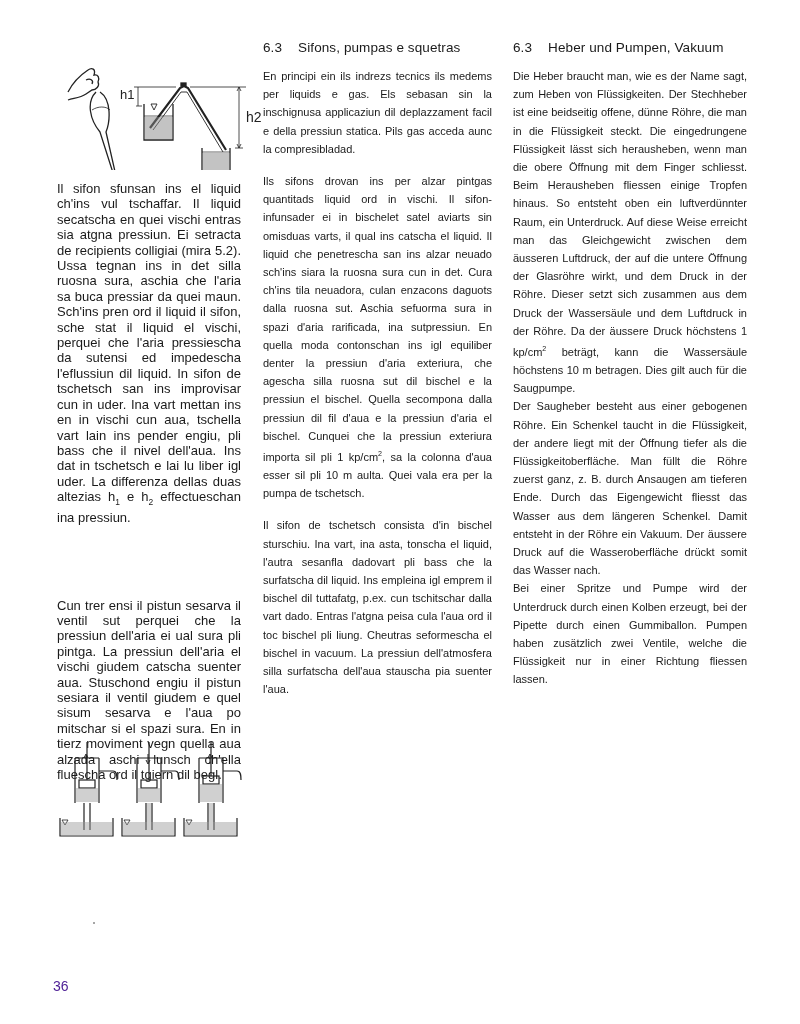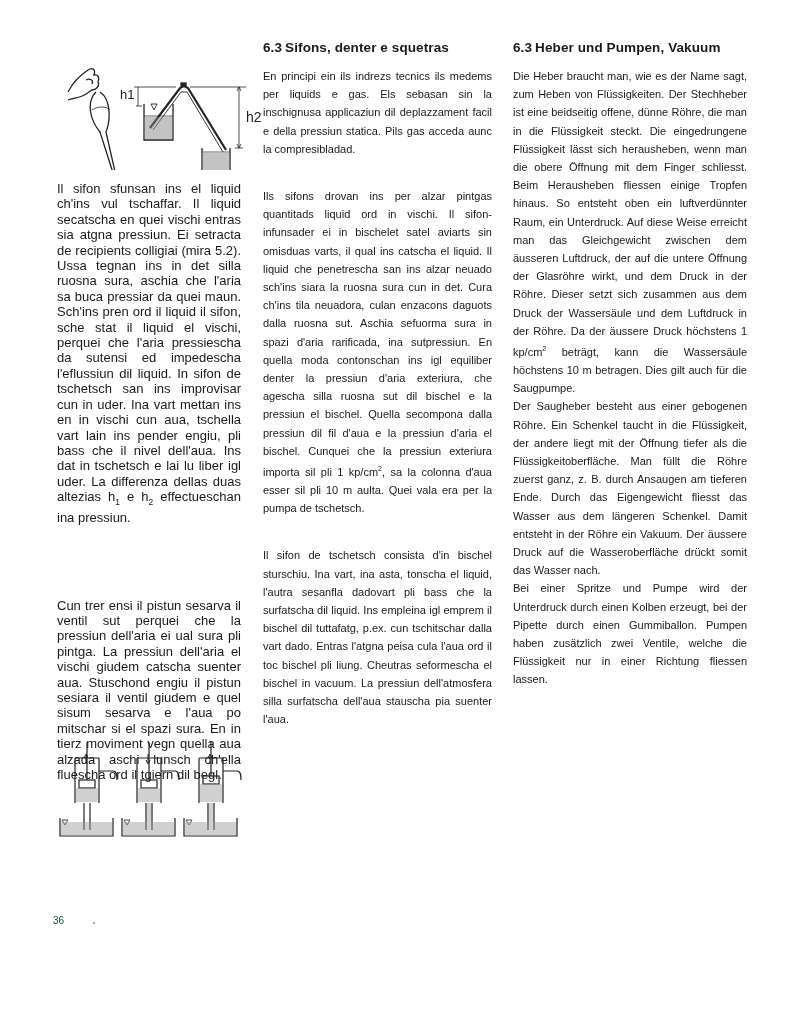--- a/index.html
+++ b/index.html
@@ -7,41 +7,41 @@
       width: 800px; height: 1024px; position: relative; overflow: hidden;
       font-family: "Liberation Sans", "DejaVu Sans", sans-serif;
       color: #1a1a1a;
     }
     .col { position: absolute; }
     .col-left { left: 57px; top: 181px; width: 184px; }
     .col-mid { left: 263px; top: 40px; width: 229px; }
     .col-right { left: 513px; top: 40px; width: 234px; }
 
     .heading {
-      font-weight: bold; font-size: 13.5px; margin: 0 0 12px 0;
-      display: flex; gap: 3px; letter-spacing: 0.1px;
+      font-weight: normal; font-size: 13.5px; margin: 0 0 12px 0;
+      display: flex; gap: 16px; letter-spacing: 0.1px;
     }
     .p-small {
       font-size: 13px; line-height: 15.4px; margin: 0;
       text-align: justify; hyphens: none;
     }
     .p-big {
       font-size: 11px; line-height: 18.2px; margin: 0;
       text-align: justify; hyphens: none;
     }
-    .gap-xl { margin-top: 29px; }
+    .gap-xl { margin-top: 14px; }
     sub, sup { font-size: 0.65em; }
 
     .fig { position: absolute; }
     .fig-siphon { left: 56px; top: 40px; width: 210px; height: 130px; }
     .fig-pumps { left: 55px; top: 738px; width: 190px; height: 100px; }
 
     .page-number {
-      position: absolute; left: 53px; top: 915px;
-      font-size: 10px; color: #14532d;
+      position: absolute; left: 53px; top: 978px;
+      font-size: 14px; color: #4c1d95;
     }
     .speck { position: absolute; left: 93px; top: 922px; width: 2px; height: 2px; background: #888; border-radius: 1px; }
   </style>
 </head>
 <body>
 
 <div class="fig fig-siphon">
   <svg width="210" height="130" viewBox="0 0 210 130">
     <g fill="none" stroke="#222" stroke-width="1.3">
 
@@ -131,21 +131,21 @@
       <rect x="145" y="46" width="22" height="18"></rect>
       <rect x="154" y="65" width="4" height="27"></rect>
       <rect x="130" y="84" width="51" height="13"></rect>
     </g>
   </svg>
 </div>
 
 <div class="col col-mid">
   <div class="heading">
     <span>6.3</span>
-    <span>Sifons, denter e squetras</span>
+    <span>Sifons, pumpas e squetras</span>
   </div>
   <p class="p-big">En principi ein ils indrezs tecnics ils medems per liquids e gas. Els sebasan sin la inschignusa applicaziun dil deplazzament facil e della pressiun statica. Pils gas acceda aunc la compresibladad.</p>
   <p class="p-big gap-xl">
     <span>Ils sifons drovan ins per alzar pintgas quantitads liquid ord in vischi. Il sifon-infunsader ei in bischelet satel aviarts sin omisduas varts, il qual ins catscha el liquid. Il liquid che penetrescha san ins alzar neuado sch'ins siara la ruosna sura cun in det. Cura ch'ins tila neuadora, culan enzacons daguots dalla ruosna sut. Aschia sefuorma sura in spazi d'aria rarificada, ina sutpressiun. En quella moda contonschan ins igl equiliber denter la pressiun d'aria exteriura, che agescha silla ruosna sut dil bischel e la pressiun el bischel. Quella secompona dalla pressiun dil fil d'aua e la pressiun d'aria el bischel. Cunquei che la pressiun exteriura importa sil pli 1 kp/cm</span><sup>2</sup><span>, sa la colonna d'aua esser sil pli 10 m aulta. Quei vala era per la pumpa de tschetsch.</span>
   </p>
   <p class="p-big gap-xl">Il sifon de tschetsch consista d'in bischel sturschiu. Ina vart, ina asta, tonscha el liquid, l'autra sesanfla dadovart pli bass che la surfatscha dil liquid. Ins empleina igl emprem il bischel dil tuttafatg, p.ex. cun tschitschar dalla vart dado. Entras l'atgna peisa cula l'aua ord il toc bischel pli liung. Cheutras seformescha el bischel in vacuum. La pressiun dell'atmosfera silla surfatscha dell'aua stauscha pia suenter l'aua.</p>
 </div>
 
 <div class="col col-right">
   <div class="heading">

